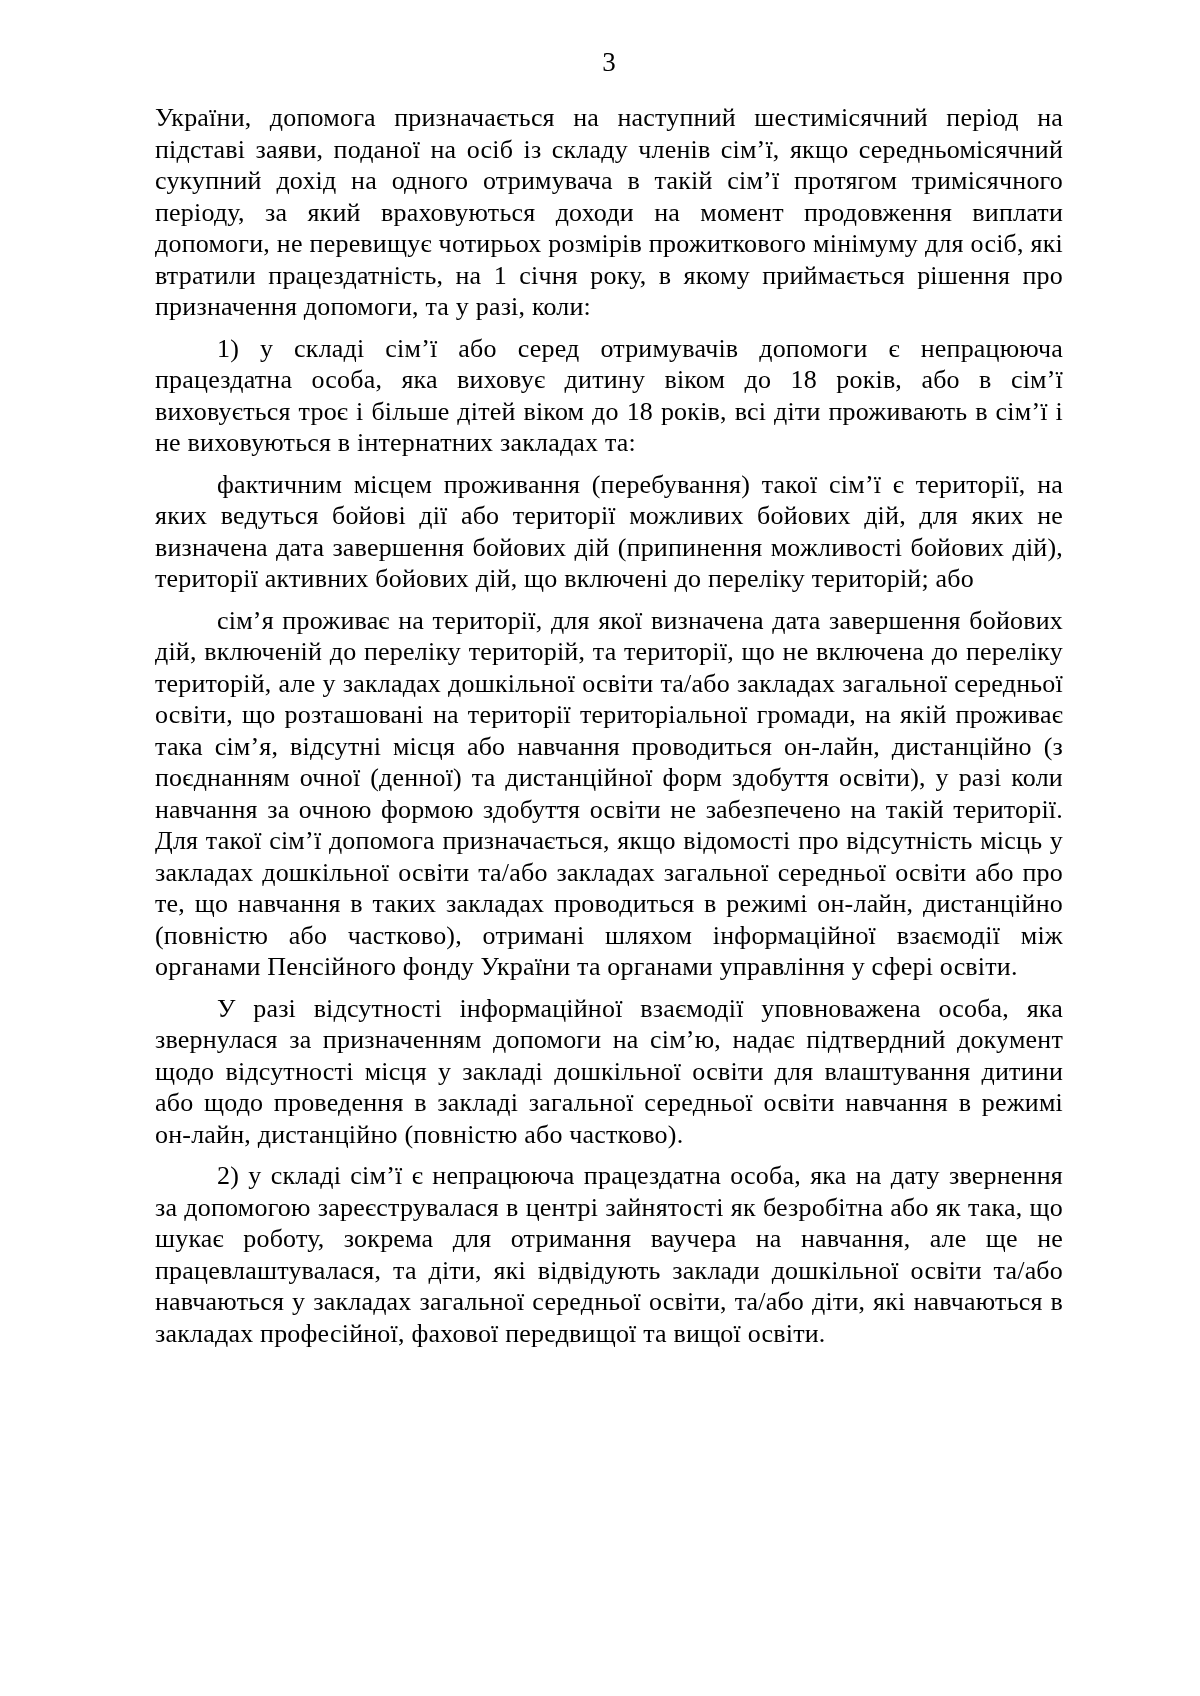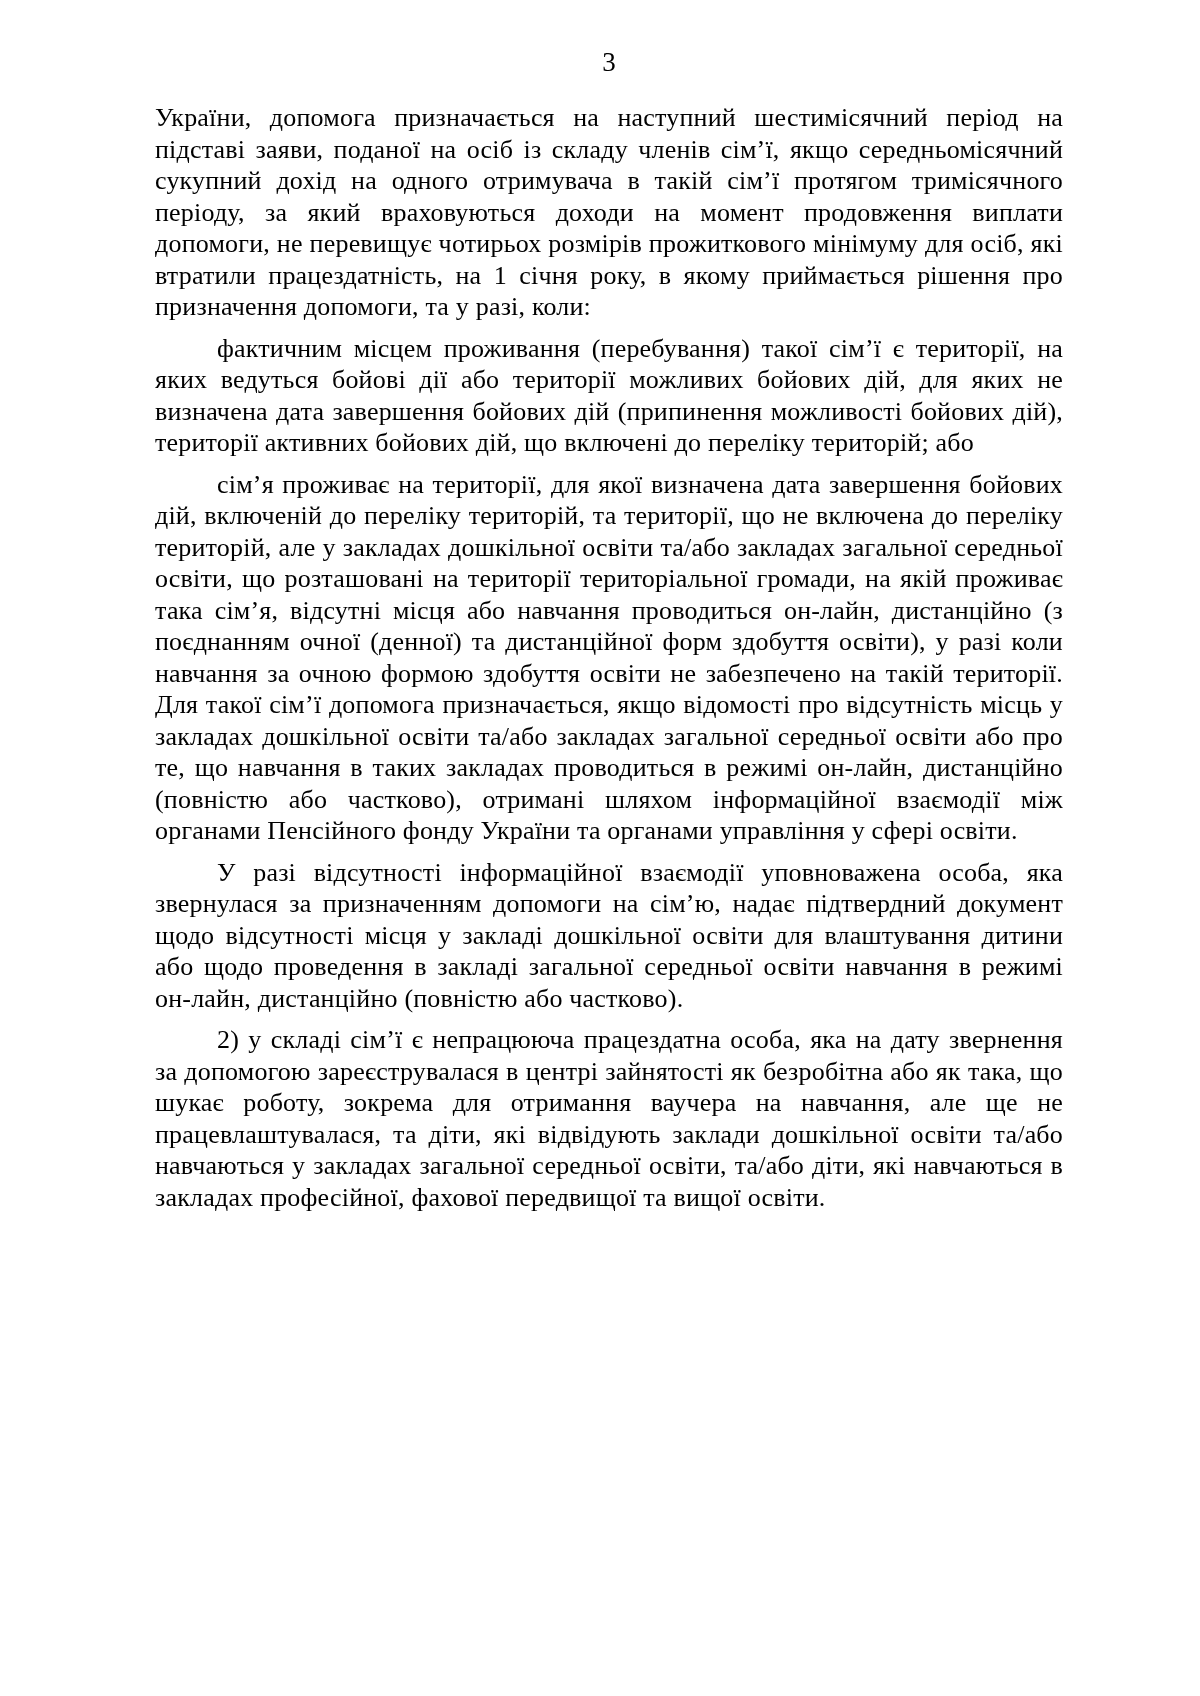--- a/index.html
+++ b/index.html
@@ -47,20 +47,21 @@
 </head>
 <body>
 
 <div class="page">
   <div class="content">
 
     <div class="page-number">3</div>
 
     <p class="para">України, допомога призначається на наступний шестимісячний період на підставі заяви, поданої на осіб із складу членів сім’ї, якщо середньомісячний сукупний дохід на одного отримувача в такій сім’ї протягом тримісячного періоду, за який враховуються доходи на момент продовження виплати допомоги, не перевищує чотирьох розмірів прожиткового мінімуму для осіб, які втратили працездатність, на 1 січня року, в якому приймається рішення про призначення допомоги, та у разі, коли:</p>
 
+    <p class="para indent">1) у складі сім’ї або серед отримувачів допомоги є непрацююча працездатна особа, яка виховує дитину віком до 18 років, або в сім’ї виховується троє і більше дітей віком до 18 років, всі діти проживають в сім’ї і не виховуються в інтернатних закладах та:</p>
 
     <p class="para indent">фактичним місцем проживання (перебування) такої сім’ї є території, на яких ведуться бойові дії або території можливих бойових дій, для яких не визначена дата завершення бойових дій (припинення можливості бойових дій), території активних бойових дій, що включені до переліку територій; або</p>
 
     <p class="para indent">сім’я проживає на території, для якої визначена дата завершення бойових дій, включеній до переліку територій, та території, що не включена до переліку територій, але у закладах дошкільної освіти та/або закладах загальної середньої освіти, що розташовані на території територіальної громади, на якій проживає така сім’я, відсутні місця або навчання проводиться он-лайн, дистанційно (з поєднанням очної (денної) та дистанційної форм здобуття освіти), у разі коли навчання за очною формою здобуття освіти не забезпечено на такій території. Для такої сім’ї допомога призначається, якщо відомості про відсутність місць у закладах дошкільної освіти та/або закладах загальної середньої освіти або про те, що навчання в таких закладах проводиться в режимі он-лайн, дистанційно (повністю або частково), отримані шляхом інформаційної взаємодії між органами Пенсійного фонду України та органами управління у сфері освіти.</p>
 
     <p class="para indent">У разі відсутності інформаційної взаємодії уповноважена особа, яка звернулася за призначенням допомоги на сім’ю, надає підтвердний документ щодо відсутності місця у закладі дошкільної освіти для влаштування дитини або щодо проведення в закладі загальної середньої освіти навчання в режимі он-лайн, дистанційно (повністю або частково).</p>
 
 
     <p class="para indent">2) у складі сім’ї є непрацююча працездатна особа, яка на дату звернення за допомогою зареєструвалася в центрі зайнятості як безробітна або як така, що шукає роботу, зокрема для отримання ваучера на навчання, але ще не працевлаштувалася, та діти, які відвідують заклади дошкільної освіти та/або навчаються у закладах загальної середньої освіти, та/або діти, які навчаються в закладах професійної, фахової передвищої та вищої освіти.</p>
 

